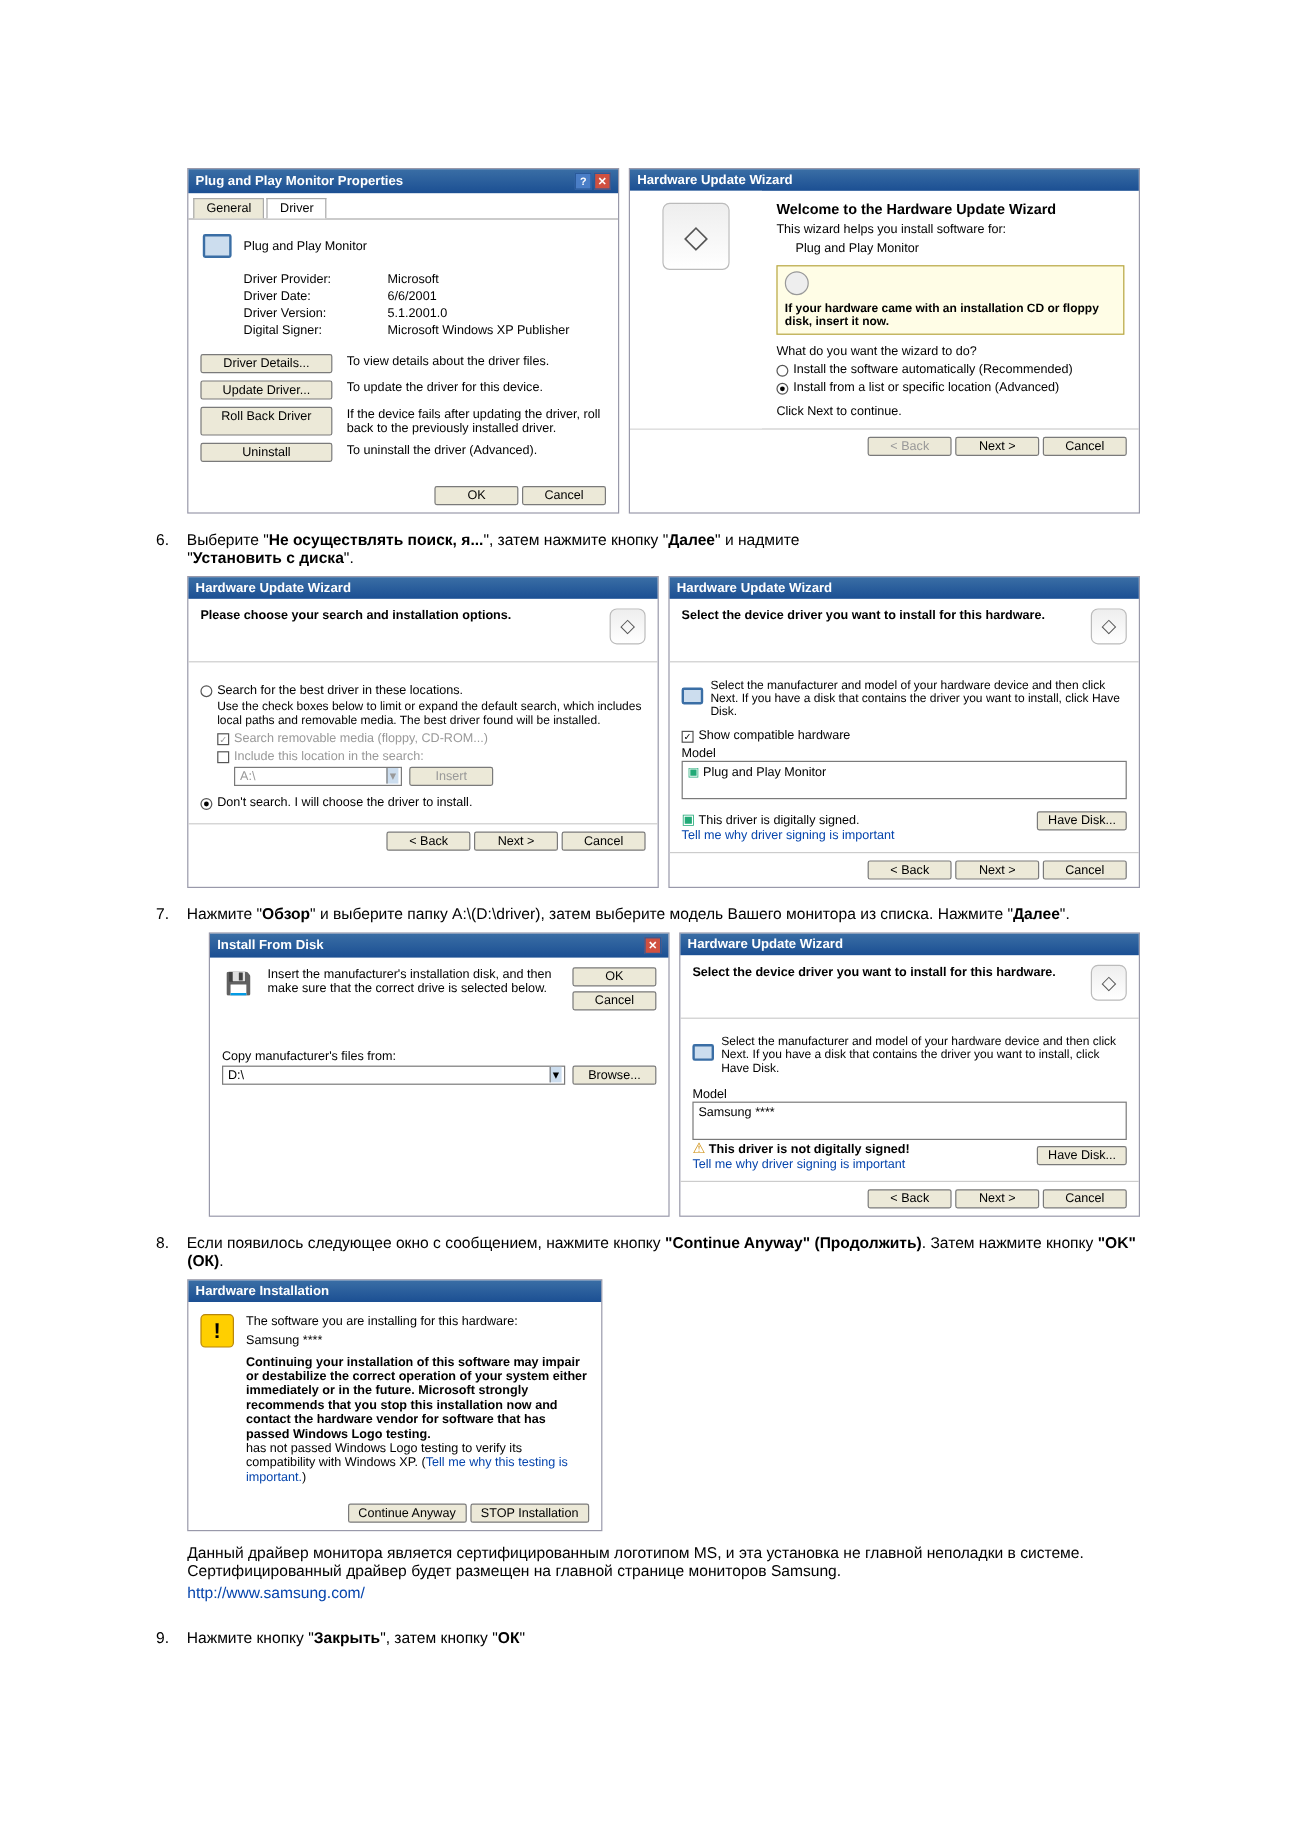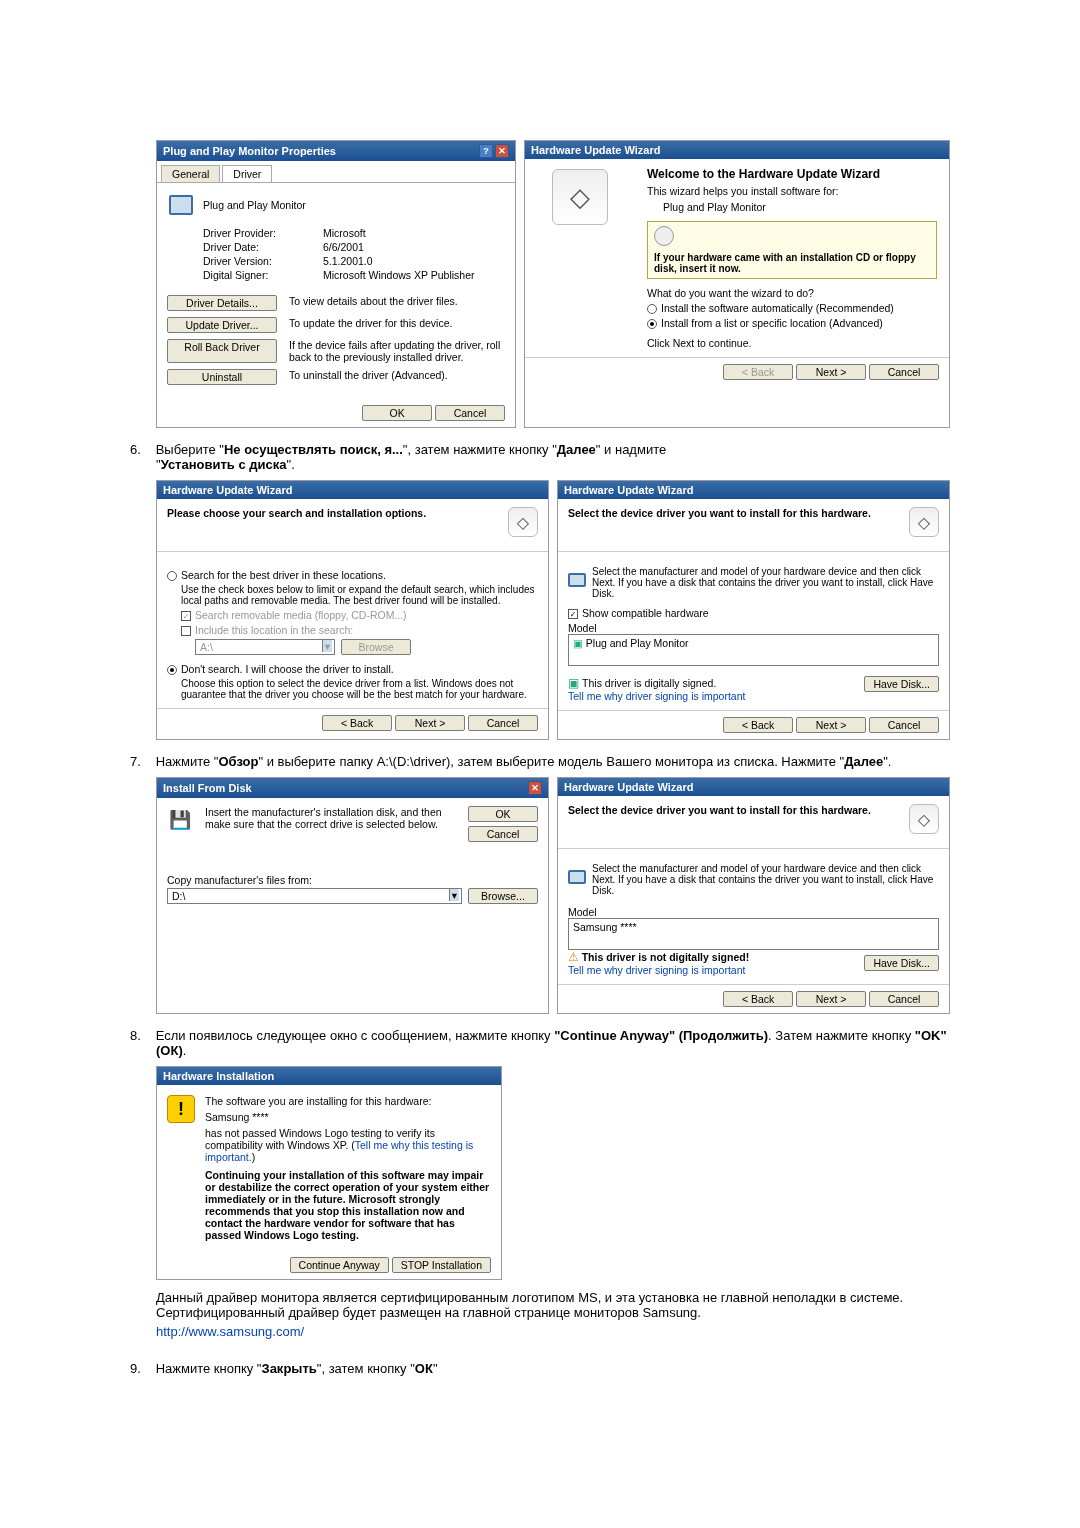--- a/index.html
+++ b/index.html
@@ -318,27 +318,26 @@
       <div class="check-line disabled-text" style="padding-left:14px;">
           <span class="check sel"></span>
           <span>Search removable media (floppy, CD-ROM...)</span>
         </div>
       <div class="check-line disabled-text" style="padding-left:14px;">
           <span class="check"></span>
           <span>Include this location in the search:</span>
         </div>
       <div style="padding-left:28px;display:flex;gap:6px;">
         <span class="combo disabled-text">A:\</span>
-        <span class="btn-xp btn-disabled">Browse</span>
+        <span class="btn-xp btn-disabled">Insert</span>
       </div>
       <div class="radio-line" style="margin-top:8px;">
           <span class="radio sel"></span>
           <span>Don't search. I will choose the driver to install.</span>
         </div>
-      <div style="padding-left:14px;font-size:10px;">Choose this option to select the device driver from a list. Windows does not guarantee that the driver you choose will be the best match for your hardware.</div>
     </div>
     <div class="wizard-foot">
       <span class="btn-xp">&lt; Back</span>
       <span class="btn-xp">Next &gt;</span>
       <span class="btn-xp">Cancel</span>
     </div>
   </div>
 
   <div class="pane" style="flex:1;">
     <div class="titlebar-blue">
@@ -380,21 +379,21 @@
     </div>
   </div>
 </div>
 
 <div class="instr">
   <span class="num">7.</span>
   <span>Нажмите "</span><b>Обзор</b><span>" и выберите папку A:\(D:\driver), затем выберите модель Вашего монитора из списка. Нажмите "</span><b>Далее</b><span>".</span>
 </div>
 
 <div class="row-pair" style="margin-left:26px;">
-  <div class="pane" style="flex:1;">
+  <div class="pane" style="flex:1;margin-left:18px;">
     <div class="titlebar-blue">
       <span>Install From Disk</span>
       <span class="tb-buttons">
           <span class="tb-btn close">✕</span>
         </span>
     </div>
     <div class="pane-body" style="display:flex;gap:10px;">
       <span class="icon-box" style="color:#27c;">💾</span>
       <div style="flex:1;">Insert the manufacturer's installation disk, and then make sure that the correct drive is selected below.</div>
       <div style="display:flex;flex-direction:column;gap:4px;">
@@ -455,24 +454,24 @@
 
 <div class="pane hw-install" style="margin-left:26px;">
   <div class="titlebar-blue">
       <span>Hardware Installation</span>
     </div>
   <div class="hw-body">
     <div class="hw-warn">!</div>
     <div class="hw-text">
       <div>The software you are installing for this hardware:</div>
       <div style="margin:4px 0;">Samsung ****</div>
+      <div style="margin-top:6px;"><b>Continuing your installation of this software may impair or destabilize the correct operation of your system either immediately or in the future. Microsoft strongly recommends that you stop this installation now and contact the hardware vendor for software that has passed Windows Logo testing.</b></div>
       <div>
         <span>has not passed Windows Logo testing to verify its compatibility with Windows XP. (</span><a class="link" href="#">Tell me why this testing is important.</a><span>)</span>
       </div>
-      <div style="margin-top:6px;"><b>Continuing your installation of this software may impair or destabilize the correct operation of your system either immediately or in the future. Microsoft strongly recommends that you stop this installation now and contact the hardware vendor for software that has passed Windows Logo testing.</b></div>
     </div>
   </div>
   <div class="btn-row-bottom">
     <span class="btn-xp">Continue Anyway</span>
     <span class="btn-xp">STOP Installation</span>
   </div>
 </div>
 
 <div class="prose">Данный драйвер монитора является сертифицированным логотипом MS, и эта установка не главной неполадки в системе. Сертифицированный драйвер будет размещен на главной странице мониторов Samsung.</div>
 <div class="prose" style="margin-top:0;"><a class="link" href="#">http://www.samsung.com/</a></div>

